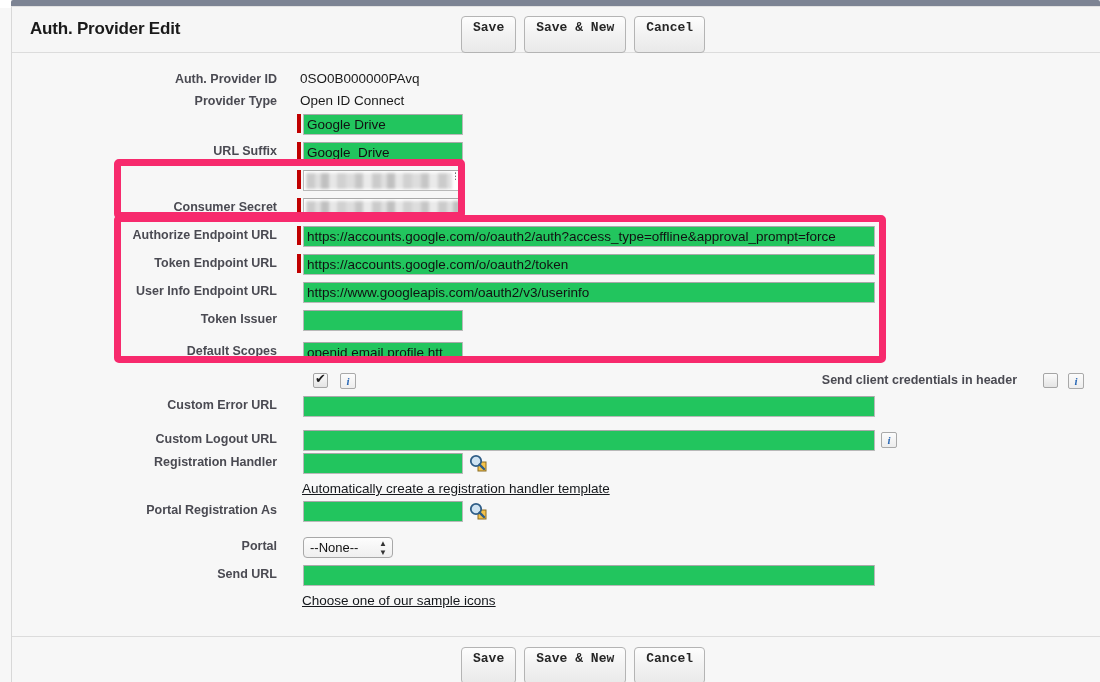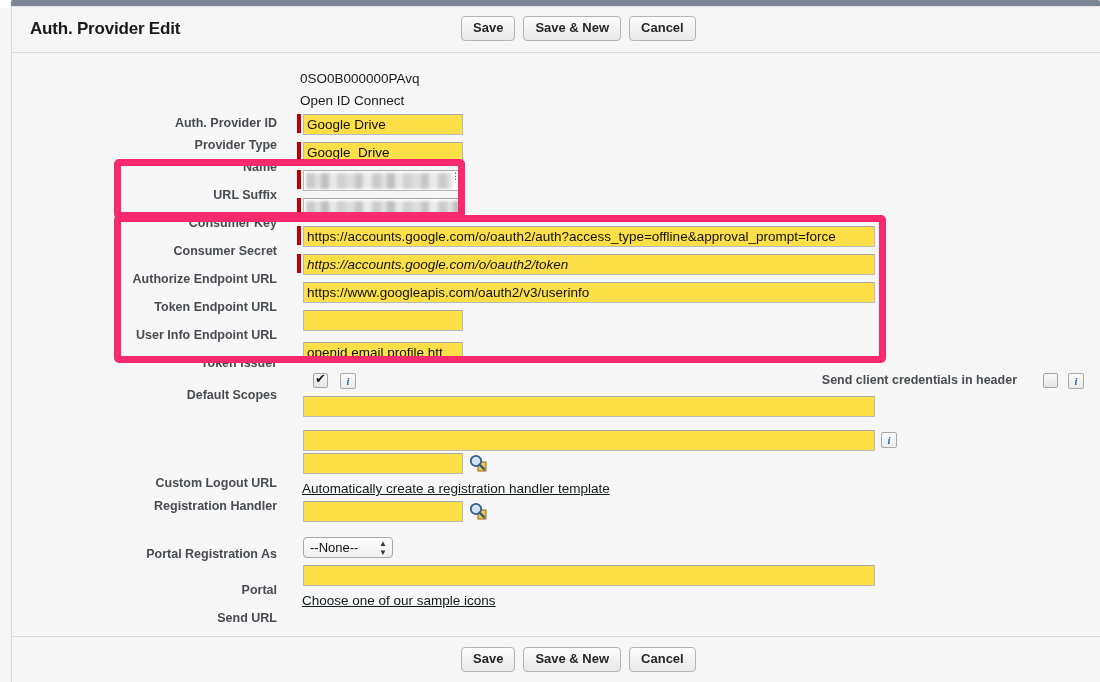--- a/index.html
+++ b/index.html
@@ -62,22 +62,22 @@
   .header-buttons {
     position: absolute;
     left: 449px; top: 9px;
     display: flex;
     gap: 8px;
   }
 
   
   .btn {
     display: inline-block;
-    padding: 3px 11px 4px 11px;
-    font-family: Liberation Sans, sans-serif;
+    padding: 3px 11px 16px 11px;
+    font-family: Liberation Mono, monospace;
     font-size: 13px;
     font-weight: bold;
     color: #262626;
     background: linear-gradient(to bottom, #fdfdfd 0%, #f2f2f2 50%, #e9e9e9 100%);
     border: 1px solid #b4b4b4;
     border-radius: 4px;
     cursor: pointer;
     line-height: 16px;
     white-space: nowrap;
   }
@@ -100,21 +100,20 @@
   .lbl {
     position: absolute;
     left: 0;
     width: 265px;
     text-align: right;
     font-size: 12.5px;
     font-weight: bold;
     color: #4a4a52;
     line-height: 18px;
     white-space: nowrap;
-    margin-top: 44px;
   }
   .val {
     position: absolute;
     left: 288px;
     font-size: 13.5px;
     color: #1a1a1a;
     line-height: 18px;
     white-space: nowrap;
   }
 
@@ -127,21 +126,21 @@
     background: #c00000;
   }
 
   input.tf {
     position: absolute;
     height: 21px;
     padding: 1px 3px;
     font-family: "Liberation Sans", sans-serif;
     font-size: 13.5px;
     color: #111;
-    background: #fde047;
+    background: #22c55e;
     border: 1px solid #b9b9b9;
     border-top-color: #a9a9a9;
     border-radius: 1px;
     outline: none;
   }
   input.tf::placeholder { color: #999; }
 
   .redacted {
     position: absolute;
     height: 21px;
@@ -305,33 +304,31 @@
         <div class="lbl">Auth. Provider ID</div>
         <div class="val">0SO0B000000PAvq</div>
       </div>
 
       <div class="row" style="top:38px">
         <div class="lbl">Provider Type</div>
         <div class="val">Open ID Connect</div>
       </div>
 
       <div class="row" style="top:60px">
-        <div class="lbl">Name</div>
         <div class="req"></div>
         <input class="tf" style="left: 291px; width: 160px;" value="Google Drive">
       </div>
 
       <div class="row" style="top:88px">
         <div class="lbl">URL Suffix</div>
         <div class="req"></div>
         <input class="tf" style="left: 291px; width: 160px;" value="Google_Drive">
       </div>
 
       <div class="row" style="top:116px">
-        <div class="lbl">Consumer Key</div>
         <div class="req"></div>
         <div class="redacted" style="left:291px; width:160px;">
           <div class="blur" style="width:146px"></div>
           <div class="dots">⋮</div>
         </div>
       </div>
 
       <div class="row" style="top:144px">
         <div class="lbl">Consumer Secret</div>
         <div class="req"></div>
@@ -342,21 +339,21 @@
 
       <div class="row" style="top:172px">
         <div class="lbl">Authorize Endpoint URL</div>
         <div class="req"></div>
         <input class="tf" style="left: 291px; width: 572px;" value="https://accounts.google.com/o/oauth2/auth?access_type=offline&amp;approval_prompt=force">
       </div>
 
       <div class="row" style="top:200px">
         <div class="lbl">Token Endpoint URL</div>
         <div class="req"></div>
-        <input class="tf" style="left: 291px; width: 572px; font-style: italic;" value="https://accounts.google.com/o/oauth2/token">
+        <input class="tf" style="left: 291px; width: 572px;" value="https://accounts.google.com/o/oauth2/token">
       </div>
 
       <div class="row" style="top:228px">
         <div class="lbl">User Info Endpoint URL</div>
         <input class="tf" style="left: 291px; width: 572px;" value="https://www.googleapis.com/oauth2/v3/userinfo">
       </div>
 
       <div class="row" style="top:256px">
         <div class="lbl">Token Issuer</div>
         <input class="tf" style="left: 291px; width: 160px;" value="">
@@ -370,20 +367,21 @@
       <div class="row" style="top:318px">
         <div class="cb checked" style="left:301px; top:1px;"></div>
         <div class="info" style="left:328px; top:1px;">i</div>
 
         <div class="lbl-right" style="left:680px; top:1px; width:325px;">Send client credentials in header</div>
         <div class="cb" style="left:1031px; top:1px;"></div>
         <div class="info" style="left:1056px; top:1px;">i</div>
       </div>
 
       <div class="row" style="top:342px">
+        <div class="lbl">Custom Error URL</div>
         <input class="tf" style="left: 291px; width: 572px;" value="">
       </div>
 
       <div class="row" style="top:376px">
         <div class="lbl">Custom Logout URL</div>
         <input class="tf" style="left: 291px; width: 572px;" value="">
         <div class="info" style="left:869px; top:2px;">i</div>
       </div>
 
       <div class="row" style="top:399px; height:50px;">

